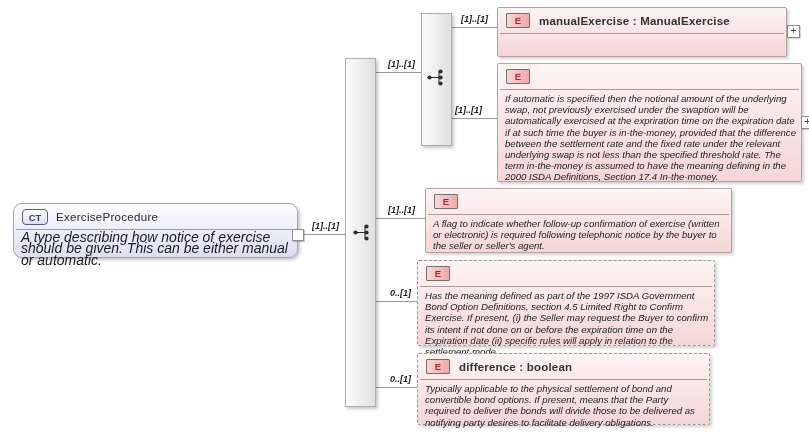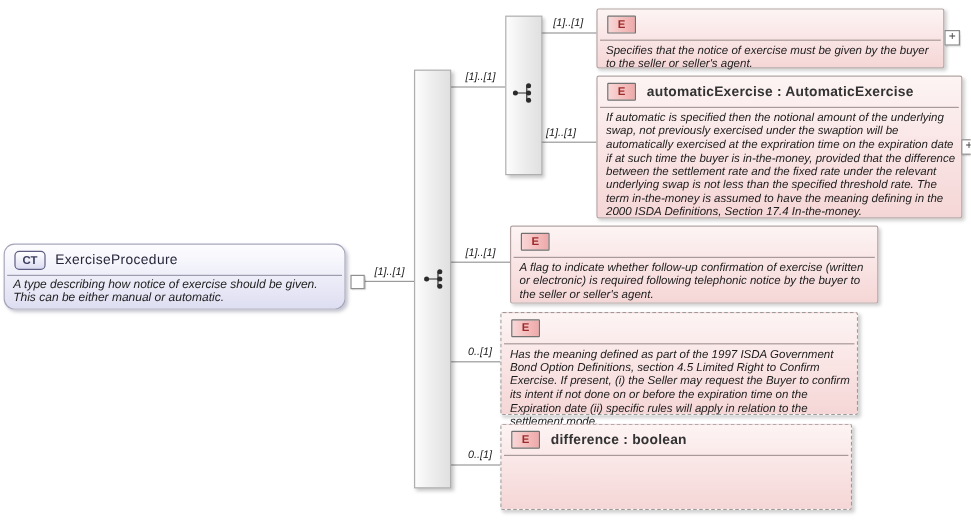--- a/index.html
+++ b/index.html
@@ -3,33 +3,33 @@
 <meta charset="utf-8">
 <style>
   html,body{margin:0;padding:0;background:#fff;}
   body{font-family:"Liberation Sans",sans-serif;}
   #canvas{position:relative;width:809px;height:434px;background:#ffffff;overflow:hidden;}
 
   
   .h-line{position:absolute;height:1px;background:#9a9a9a;}
 
   
-  .card{position:absolute;font-size:9px;font-style:italic;font-weight:normal;color:#1a1a1a;white-space:nowrap;}
+  .card{position:absolute;font-size:9px;font-style:italic;font-weight:bold;color:#1a1a1a;white-space:nowrap;}
 
   
   .comp-box{position:absolute;border:1px solid #aeaeae;background:linear-gradient(90deg,#fdfdfd 0%,#ececec 55%,#e0e0e0 100%);box-shadow:2px 2px 3px rgba(0,0,0,.22);}
   .comp-icon{position:absolute;}
 
   
-  .root-box{position:absolute;left:3px;top:203px;width:283px;height:53px;border:1px solid #a6a6bb;border-radius:9px;background:linear-gradient(180deg,#fdfdff 0%,#ececf8 55%,#dedef2 100%);box-shadow:2px 2px 3px rgba(90,90,120,.35);}
+  .root-box{position:absolute;left:13px;top:203px;width:283px;height:53px;border:1px solid #a6a6bb;border-radius:9px;background:linear-gradient(180deg,#fdfdff 0%,#ececf8 55%,#dedef2 100%);box-shadow:2px 2px 3px rgba(90,90,120,.35);}
   .root-head{display:flex;align-items:center;gap:8px;padding:5px 0 0 8px;}
   .ct-badge{display:inline-flex;align-items:center;justify-content:center;width:24px;height:14px;border:1px solid #5c5c82;border-radius:4px;background:linear-gradient(180deg,#ffffff,#dcdcf2);color:#3c3c60;font-size:9.5px;font-weight:bold;}
   .root-title{font-size:11.5px;font-weight:normal;color:#26263a;letter-spacing:.3px;}
   .root-sep{position:absolute;left:2px;right:2px;top:25px;height:1px;background:#9c9cae;}
-  .root-desc{position:absolute;left:7px;right:4px;top:28px;font-size:10px;font-style:italic;color:#1c1c1c;line-height:11.4px;}
+  .root-desc{position:absolute;left:7px;right:4px;top:28px;font-size:14px;font-style:italic;color:#1c1c1c;line-height:11.4px;}
 
   
   .el-box{position:absolute;border:1px solid #b3a2a2;border-radius:2px;background:linear-gradient(180deg,#fdf4f4 0%,#fae6e6 45%,#f5d6d6 100%);box-shadow:2px 2px 3px rgba(0,0,0,.18);}
   .el-box.dashed{border:1px dashed #9a9a9a;}
   .el-head{display:flex;align-items:center;gap:9px;padding:5px 0 0 8px;}
   .e-badge{display:inline-flex;align-items:center;justify-content:center;width:22px;height:13px;border:1px solid #707070;border-radius:1px;background:linear-gradient(90deg,#f9d6d6 0%,#efa9a9 100%);color:#9e2b2b;font-size:9.5px;font-weight:bold;flex:0 0 auto;}
   .el-title{font-size:11.5px;font-weight:bold;color:#333333;letter-spacing:.2px;white-space:nowrap;}
   .el-sep{position:absolute;left:2px;right:2px;top:25px;height:1px;background:#a89a9a;}
   .el-desc{position:absolute;left:7px;right:5px;top:29px;font-size:9.6px;font-style:italic;color:#1c1c1c;line-height:11.2px;}
 
@@ -86,30 +86,29 @@
       <circle cx="3.5" cy="9.5" r="2.1" fill="#2b2b2b"></circle>
       <circle cx="14.5" cy="3.5" r="2.1" fill="#2b2b2b"></circle>
       <circle cx="14.5" cy="9.5" r="2.1" fill="#2b2b2b"></circle>
       <circle cx="14.5" cy="15.5" r="2.1" fill="#2b2b2b"></circle>
     </svg>
   </div>
 
   <div class="el-box" style="left:497px;top:7px;width:288px;height:48px;">
     <div class="el-head">
       <span class="e-badge">E</span>
+      <span class="el-title">manualExercise : ManualExercise</span>
     </div>
     <div class="el-sep"></div>
-    <div class="el-desc">Specifies that the notice of exercise must be given by the buyer to the seller or seller's agent.</div>
   </div>
   <div class="plus-box" style="left:787px;top:25px;">+</div>
 
   <div class="el-box" style="left:497px;top:63px;width:303px;height:117px;">
     <div class="el-head">
       <span class="e-badge">E</span>
-      <span class="el-title">automaticExercise : AutomaticExercise</span>
     </div>
     <div class="el-sep"></div>
     <div class="el-desc">If automatic is specified then the notional amount of the underlying swap, not previously exercised under the swaption will be automatically exercised at the expriration time on the expiration date if at such time the buyer is in-the-money, provided that the difference between the settlement rate and the fixed rate under the relevant underlying swap is not less than the specified threshold rate. The term in-the-money is assumed to have the meaning defining in the 2000 ISDA Definitions, Section 17.4 In-the-money.</div>
   </div>
   <div class="plus-box" style="left:801px;top:116px;">+</div>
 
   <div class="el-box" style="left:425px;top:188px;width:305px;height:63px;">
     <div class="el-head">
       <span class="e-badge">E</span>
     </div>
@@ -124,15 +123,16 @@
     <div class="el-sep"></div>
     <div class="el-desc">Has the meaning defined as part of the 1997 ISDA Government Bond Option Definitions, section 4.5 Limited Right to Confirm Exercise. If present, (i) the Seller may request the Buyer to confirm its intent if not done on or before the expiration time on the Expiration date (ii) specific rules will apply in relation to the settlement mode.</div>
   </div>
 
   <div class="el-box dashed" style="left:417px;top:353px;width:291px;height:70px;">
     <div class="el-head">
       <span class="e-badge">E</span>
       <span class="el-title">difference : boolean</span>
     </div>
     <div class="el-sep"></div>
+    <div class="el-desc">Typically applicable to the physical settlement of bond and convertible bond options. If present, means that the Party required to deliver the bonds will divide those to be delivered as notifying party desires to facilitate delivery obligations.</div>
   </div>
 
 </div>
 
 </body></html>

